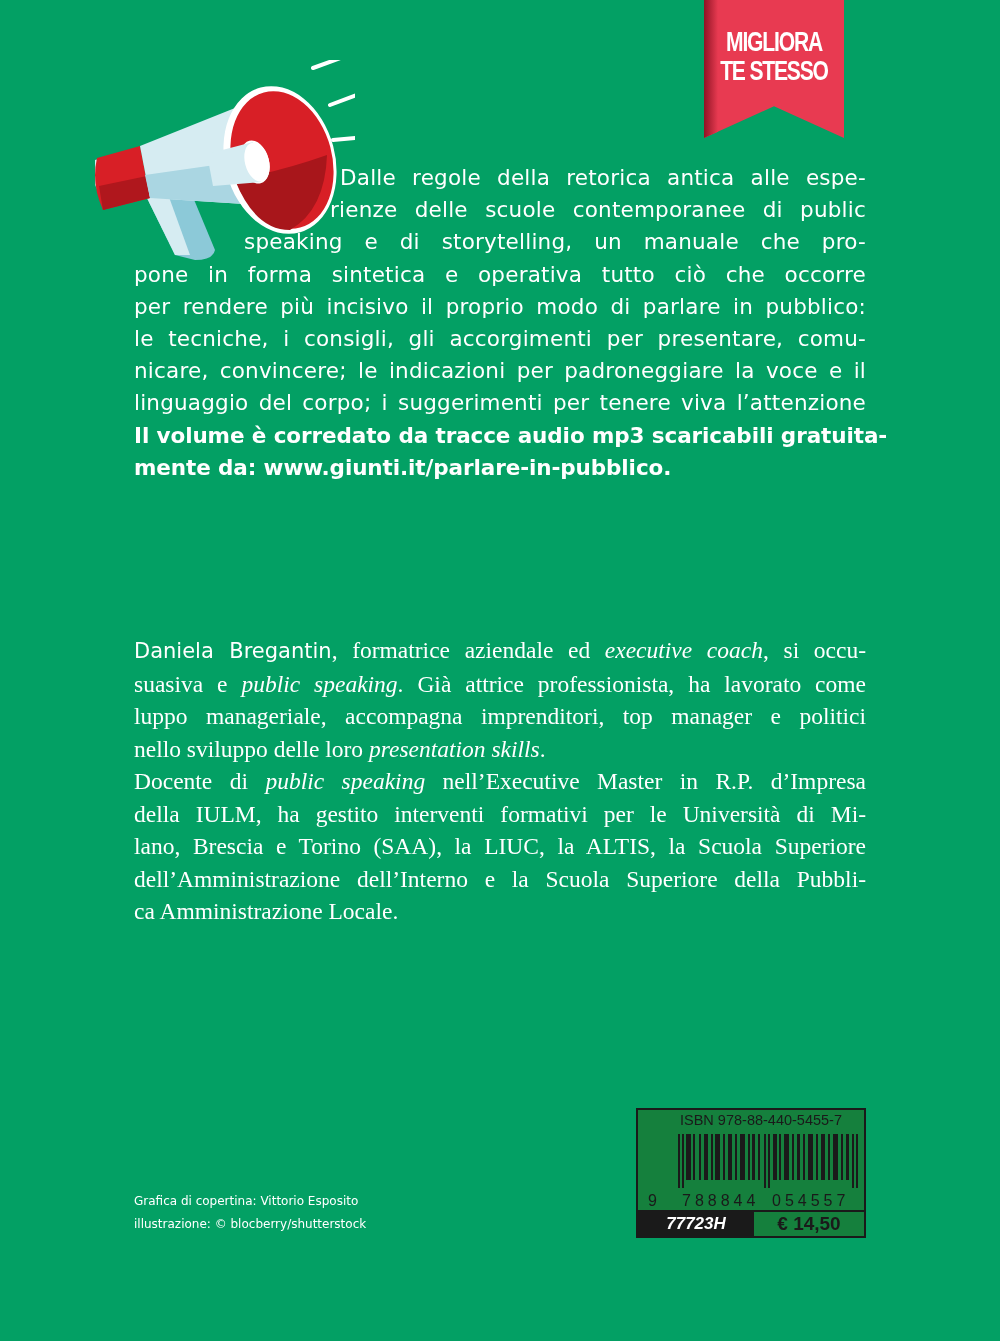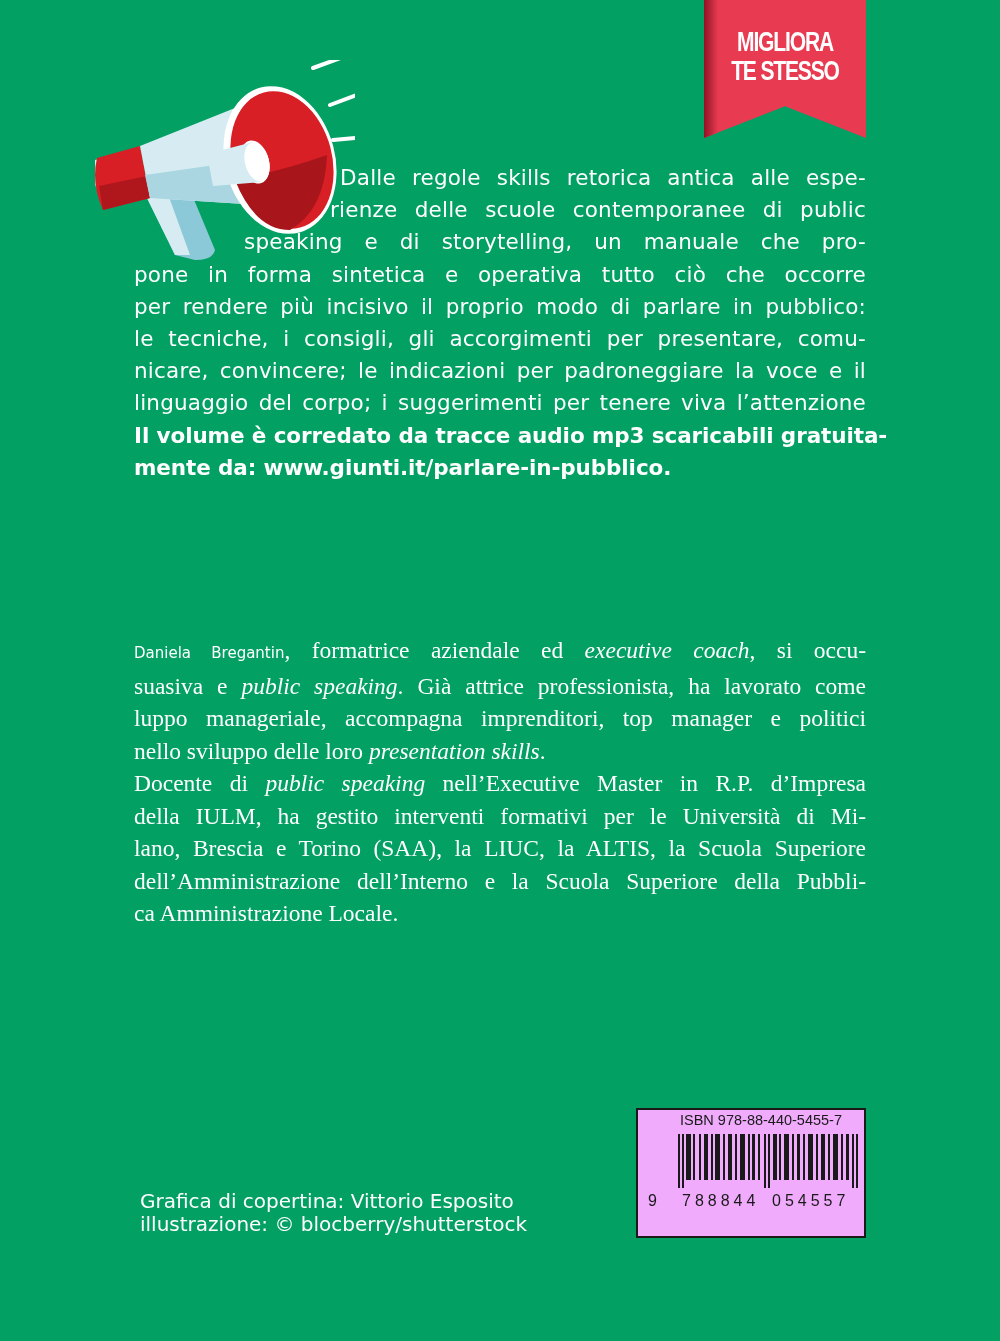--- a/index.html
+++ b/index.html
@@ -7,21 +7,21 @@
   body {
     background: #03a064;
     position: relative;
     overflow: hidden;
     font-family: "DejaVu Sans", sans-serif;
     color: #ffffff;
   }
   .banner {
     position: absolute;
     left: 704px; top: 0;
-    width: 162px; height: 138px;
+    width: 140px; height: 138px;
     background: #e83a51;
     clip-path: polygon(0 0, 100% 0, 100% 100%, 50% 77%, 0 100%);
   }
   .banner::before {
     content: "";
     position: absolute; left: 0; top: 0; bottom: 0; width: 14px;
     background: linear-gradient(to right, #8f1424, #e83a51);
   }
   .banner-text {
     position: absolute;
@@ -60,35 +60,35 @@
   .bio {
     position: absolute;
     left: 134px; top: 634px;
     width: 732px;
     font-family: "Liberation Serif", serif;
     font-size: 23.5px;
     line-height: 32.5px;
   }
   .bio .line { display: block; text-align: justify; text-align-last: justify; white-space: nowrap; }
   .bio .line.last { text-align-last: left; }
-  .bio .name { font-family: "DejaVu Sans", sans-serif; font-size: 15px; font-weight: normal; }
+  .bio .name { font-family: "DejaVu Sans", sans-serif; font-size: 21px; font-weight: normal; }
   .bio em { font-style: italic; }
   .credits {
     position: absolute;
-    left: 140px; top: 1190px;
+    left: 134px; top: 1190px;
     font-family: "DejaVu Sans", sans-serif;
-    font-size: 20px;
+    font-size: 12px;
     line-height: 23px;
     color: #ffffff;
   }
   .barcode-box {
     position: absolute;
     left: 636px; top: 1108px;
     width: 230px; height: 130px;
-    background: #f0abfc;
+    background: #15803d;
     border: 2px solid #1a1a1a;
   }
   .isbn {
     position: absolute; left: 0; right: 0; top: 2px;
     text-align: center;
     font-family: "Liberation Sans", sans-serif;
     font-size: 14.5px;
     color: #1a1a1a;
     padding-left: 20px;
   }
@@ -156,21 +156,21 @@
   <ellipse cx="185" cy="100" rx="55" ry="75" transform="rotate(-15 185 100)" fill="#ffffff"></ellipse>
   <ellipse cx="187" cy="100" rx="50" ry="70" transform="rotate(-15 187 100)" fill="#d81f26"></ellipse>
   <path d="M140 120 Q190 110 232 95 Q230 150 195 170 Q160 170 140 120 Z" fill="#a8161b"></path>
 
   <ellipse cx="160" cy="102" rx="14" ry="22" transform="rotate(-15 160 102)" fill="#ffffff"></ellipse>
   <path d="M112 94 L158 82 L166 122 L118 126 Z" fill="#d6ecf2"></path>
   <ellipse cx="162" cy="102" rx="12" ry="20" transform="rotate(-15 162 102)" fill="#ffffff"></ellipse>
 </svg>
 
 <div class="blurb">
-  <span class="line indent-1">Dalle regole skills retorica antica alle espe-</span>
+  <span class="line indent-1">Dalle regole della retorica antica alle espe-</span>
   <span class="line indent-2">rienze delle scuole contemporanee di public</span>
   <span class="line indent-3" style="padding-left:110px">speaking e di storytelling, un manuale che pro-</span>
   <span class="line indent-4" style="padding-left:0">pone in forma sintetica e operativa tutto ciò che occorre</span>
   <span class="line">per rendere più incisivo il proprio modo di parlare in pubblico:</span>
   <span class="line">le tecniche, i consigli, gli accorgimenti per presentare, comu-</span>
   <span class="line">nicare, convincere; le indicazioni per padroneggiare la voce e il</span>
   <span class="line">linguaggio del corpo; i suggerimenti per tenere viva l’attenzione</span>
   <span class="line bold">Il volume è corredato da tracce audio mp3 scaricabili gratuita-</span>
   <span class="line bold last">mente da: www.giunti.it/parlare-in-pubblico.</span>
 </div>
@@ -228,13 +228,17 @@
       <rect x="168" y="0" width="3" height="46"></rect>
       <rect x="174" y="0" width="2" height="54"></rect>
         <rect x="178" y="0" width="2" height="54"></rect>
     </g>
   </svg>
   <div class="ean">
     <span class="first">9</span>
     <span class="g1">788844</span>
     <span class="g2">054557</span>
   </div>
+  <div class="price-row">
+    <div class="code">77723H</div>
+    <div class="price">€ 14,50</div>
+  </div>
 </div>
 
 </body></html>

